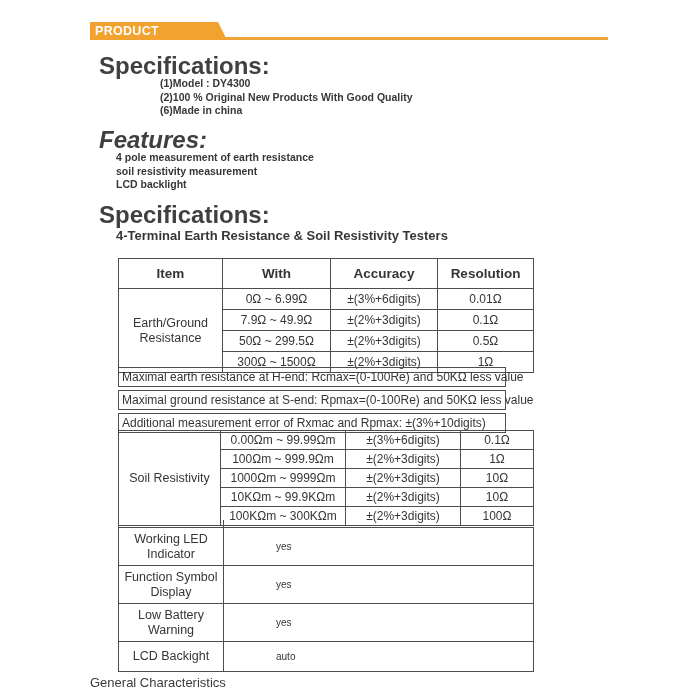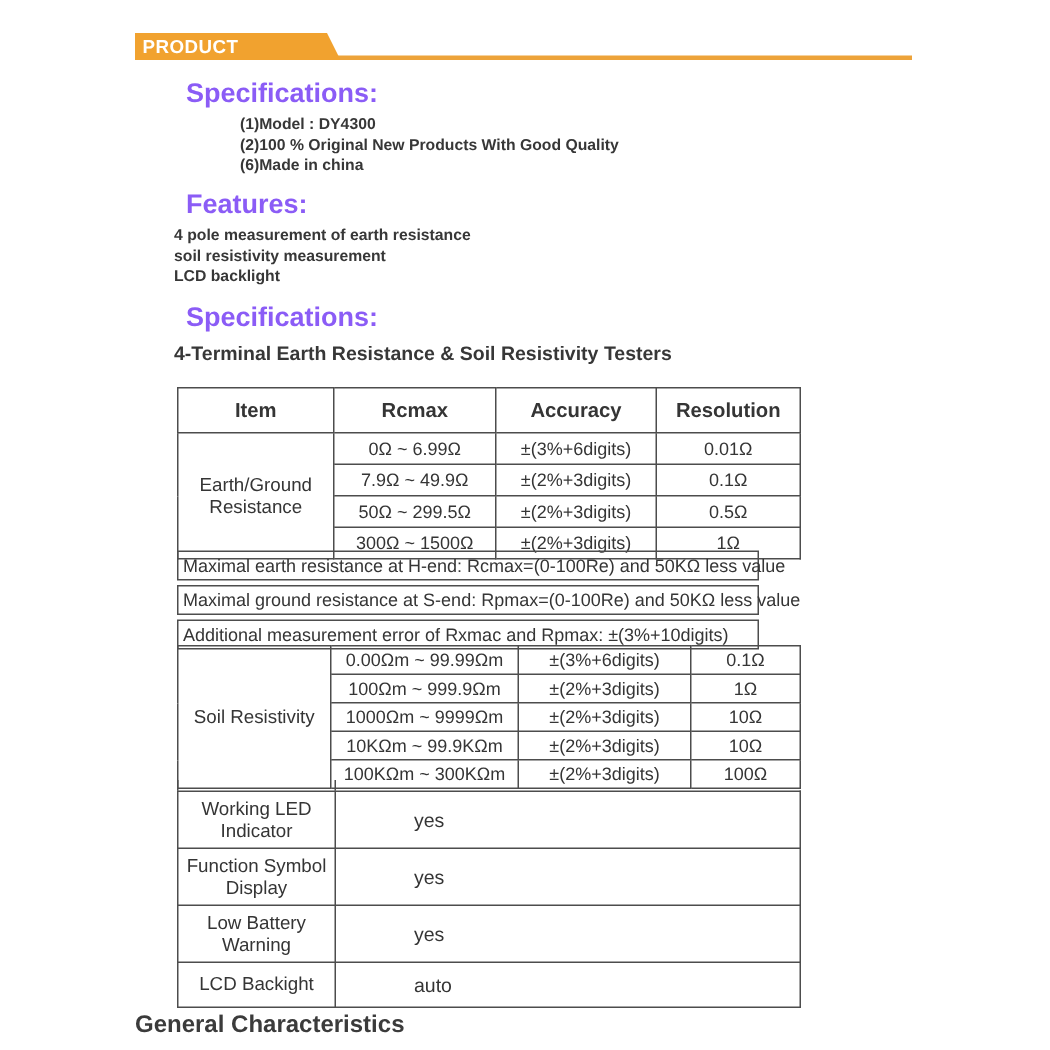--- a/index.html
+++ b/index.html
@@ -15,21 +15,21 @@
     position:absolute; left:100px; top:37px; width:508px; height:3px;
     background:#eda33a;
   }
   .ribbon {
     position:absolute; left:90px; top:22px; height:18px; width:132px;
     background:#f1a22f; color:#ffffff; font-size:12.5px; font-weight:bold;
     line-height:18px; padding-left:5px; letter-spacing:0.3px;
     clip-path:polygon(0 0, calc(100% - 9px) 0, 100% 100%, 0 100%);
   }
 
-  .h1 { position:absolute; left:124px; font-size:18px; font-weight:bold; color:#8b5cf6; }
+  .h1 { position:absolute; left:99px; font-size:24px; font-weight:bold; color:#404040; }
   .smalllist { position:absolute; left:116px; font-size:10.5px; font-weight:600; color:#373737; }
   .smalllist div { line-height:13.5px; }
   .subtitle { position:absolute; left:116px; font-size:13px; font-weight:600; color:#373737; }
 
   table { border-collapse:collapse; table-layout:fixed; }
   td, th { border:1px solid #4d4d4d; padding:1px; text-align:center; color:#353535; overflow:hidden; }
   th { font-size:13.5px; font-weight:bold; }
   td { font-size:12px; }
 
   .tbl-main   { position:absolute; left:118px; top:258px; width:415px; }
@@ -47,62 +47,62 @@
   .tbl-soil { position:absolute; left:118px; top:430px; width:415px; }
   .tbl-soil td { height:16px; }
 
   .spacer {
     position:absolute; left:118px; top:520px; width:104px; height:7px;
     border-left:1px solid #4d4d4d; border-right:1px solid #4d4d4d;
   }
 
   .tbl-gen { position:absolute; left:118px; top:527px; width:415px; }
   .tbl-gen .item-cell { line-height:15px; }
-  .tbl-gen .value-cell { text-align:left; padding-left:52px; font-size:13px; }
-
-  .footer-note { position:absolute; left:90px; top:675px; font-size:16px; font-weight:700; color:#3b3b3b; }
+  .tbl-gen .value-cell { text-align:left; padding-left:52px; font-size:10px; }
+
+  .footer-note { position:absolute; left:90px; top:675px; font-size:13px; font-weight:400; color:#3b3b3b; }
 </style>
 </head>
 <body>
 
 <div class="page">
 
   <div class="banner-line"></div>
   <div class="ribbon">
     <span>PRODUCT FEATURES</span>
   </div>
 
   <div class="h1" style="top:52px;">Specifications:</div>
   <div class="smalllist" style="top:77px;margin-left:44px;">
     <div>(1)Model : DY4300</div>
     <div>(2)100 % Original New Products With Good Quality</div>
     <div>(6)Made in china</div>
   </div>
 
-  <div class="h1" style="top:126px;">Features:</div>
+  <div class="h1" style="top:126px;font-style:italic;">Features:</div>
   <div class="smalllist" style="top:151px;">
     <div>4 pole measurement of earth resistance</div>
     <div>soil resistivity measurement</div>
     <div>LCD backlight</div>
   </div>
 
   <div class="h1" style="top:201px;">Specifications:</div>
   <div class="subtitle" style="top:228px;">4-Terminal Earth Resistance &amp; Soil Resistivity Testers</div>
 
   <table class="tbl-main">
     <colgroup>
         <col style="width:104px">
         <col style="width:108px">
         <col style="width:107px">
         <col style="width:96px">
       </colgroup>
     <tbody>
         <tr>
       <th>Item</th>
-      <th>Rcmax</th>
+      <th>With</th>
       <th>Accuracy</th>
       <th>Resolution</th>
     </tr>
     <tr>
       <td class="item-cell" rowspan="4">Earth/Ground Resistance</td>
       <td>0Ω ~ 6.99Ω</td>
       <td>±(3%+6digits)</td>
       <td>0.01Ω</td>
     </tr>
     <tr>

